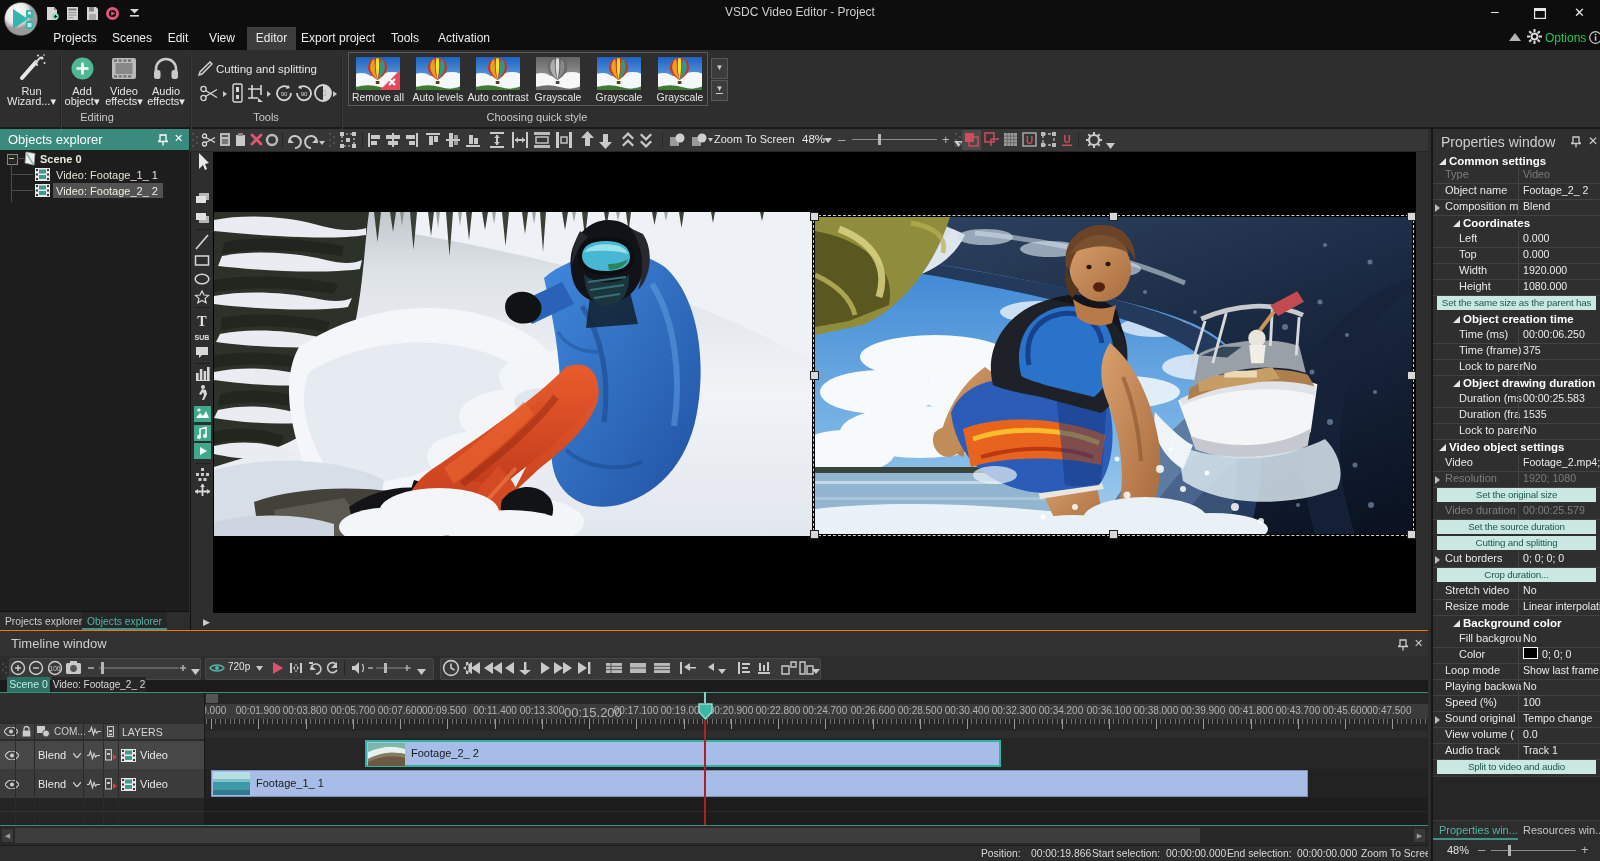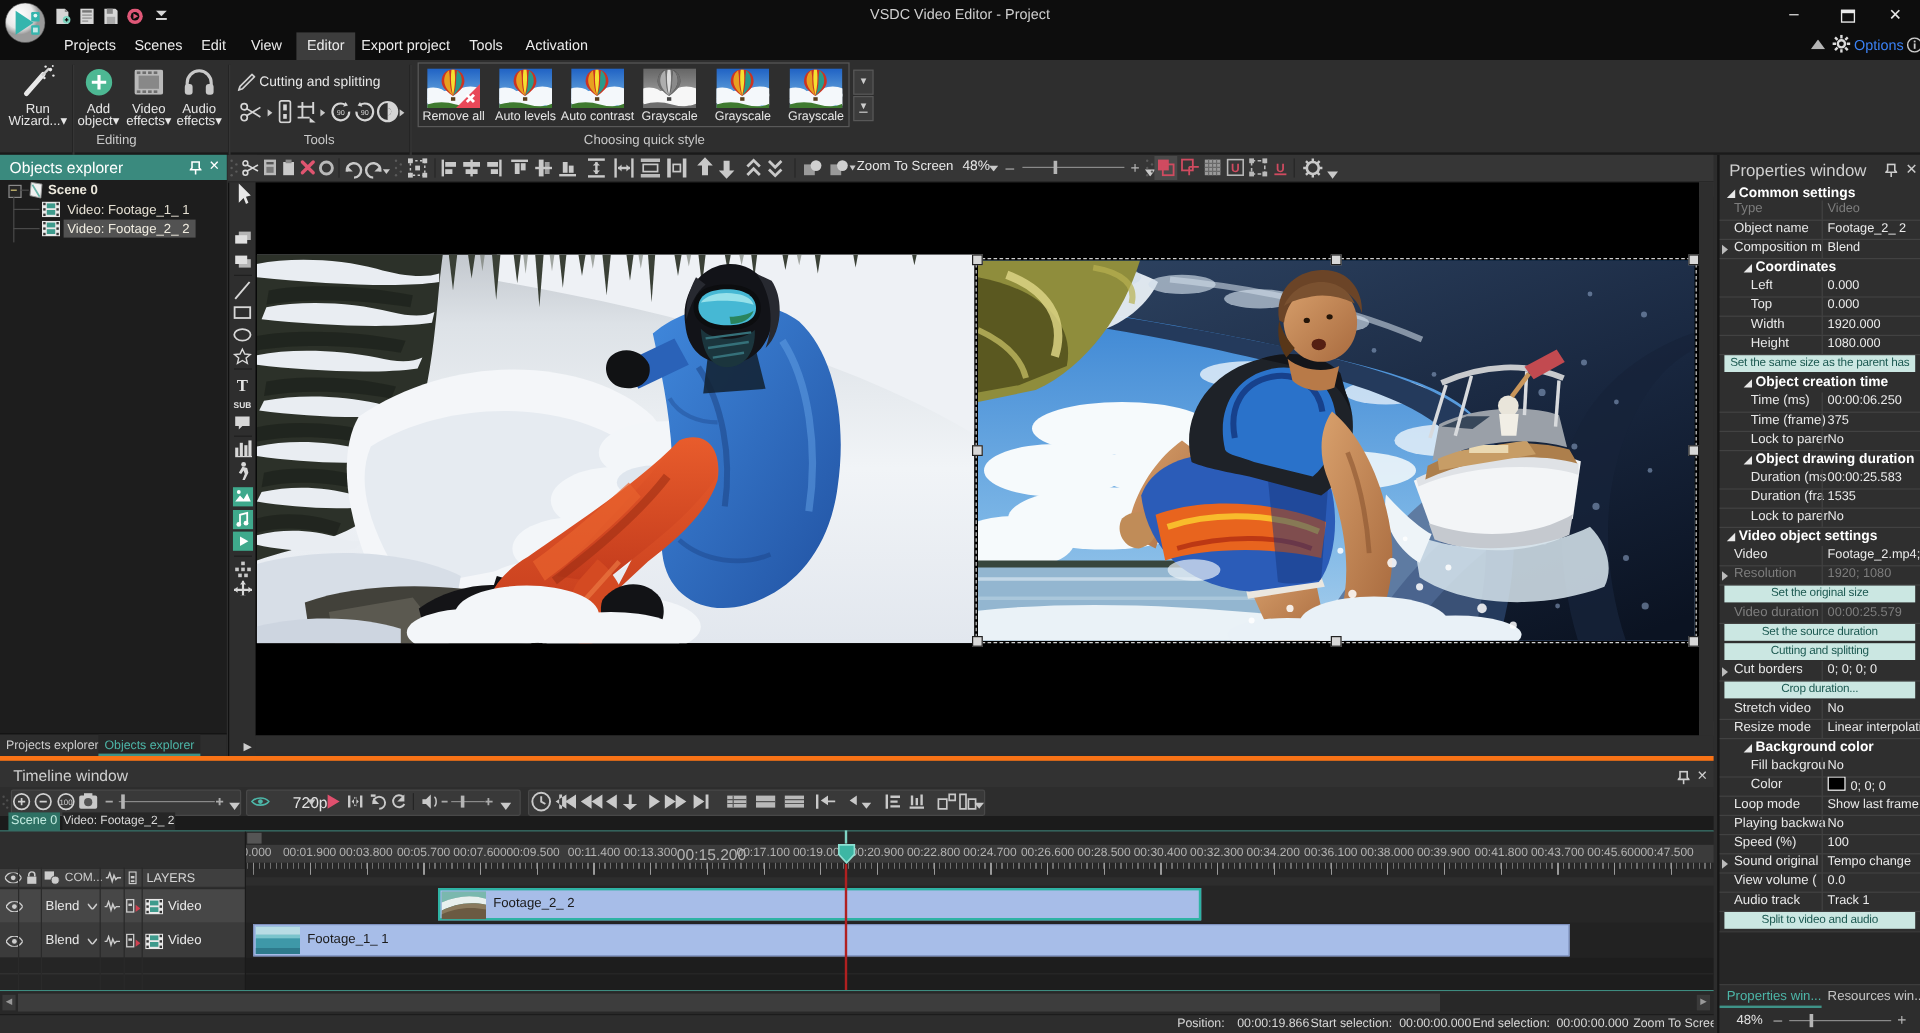--- a/index.html
+++ b/index.html
@@ -109,21 +109,21 @@
  <div class="mtab" style="left:436px;width:56px">Activation</div>
  <svg class="ab" style="left:1509px;top:33px" width="12" height="8" viewBox="0 0 12 8">
         <path d="M6 0L12 8H0z" fill="#b5b5b5"></path>
       </svg>
  <svg class="ab" style="left:1527px;top:29px" width="15" height="15" viewBox="0 0 15 15">
         <circle cx="7.5" cy="7.5" r="3" fill="none" stroke="#dcdcdc" stroke-width="2"></circle>
         <g stroke="#dcdcdc" stroke-width="2">
           <path d="M7.5 0v3M7.5 12v3M0 7.5h3M12 7.5h3M2.2 2.2l2.1 2.1M10.7 10.7l2.1 2.1M12.8 2.2l-2.1 2.1M4.3 10.7l-2.1 2.1"></path>
         </g>
       </svg>
- <div class="txt" style="left:1545px;top:31px;font-size:12px;color:#3b82f6">Options</div>
+ <div class="txt" style="left:1545px;top:31px;font-size:12px;color:#22c55e">Options</div>
  <svg class="ab" style="left:1589px;top:31px" width="13" height="13" viewBox="0 0 13 13">
         <circle cx="6.5" cy="6.5" r="5.8" fill="none" stroke="#c9c9c9" stroke-width="1.2"></circle>
         <rect x="5.8" y="5.2" width="1.5" height="4.5" fill="#c9c9c9"></rect>
         <rect x="5.8" y="2.8" width="1.5" height="1.5" fill="#c9c9c9"></rect>
       </svg>
 </div>
 <div id="ribbon">
 
  <svg class="ab" style="left:18px;top:4px" width="28" height="28" viewBox="0 0 28 28">
   <path d="M4 24 L18 8" stroke="#e8e8e8" stroke-width="4" stroke-linecap="round"></path>
@@ -1046,21 +1046,21 @@
  <div class="ab" style="left:0;top:709px;width:85px;height:2px;background:#3f9287"></div>
  <div class="ab" style="left:0;top:711px;width:169px;height:21px;background:#2d2d2d">
   <div class="txt" style="left:14px;top:4px;font-size:11px;color:#e0e0e0">48%</div>
   <div class="txt" style="left:45px;top:2px;font-size:13px;color:#b5b5b5">–</div>
   <div class="ab" style="left:58px;top:10px;width:85px;height:1px;background:#8a8a8a"></div>
   <div class="ab" style="left:75px;top:5px;width:3px;height:11px;background:#b5b5b5"></div>
   <div class="txt" style="left:148px;top:2px;font-size:13px;color:#b5b5b5">+</div>
  </div>
 </div>
 <div id="timeline">
- <div class="ab" style="left:0;top:0;width:1428px;height:26px;background:#323232;border-top:4px solid #f97316">
+ <div class="ab" style="left:0;top:0;width:1428px;height:26px;background:#323232;border-top:1px solid #f97316">
   <div class="txt" style="left:11px;top:5px;font-size:13px;color:#cfcfcf">Timeline window</div>
   <svg class="ab" style="left:1398px;top:8px" width="10" height="12" viewBox="0 0 10 12">
           <path d="M2 1h6v5l1.5 1.5H.5L2 6z" fill="none" stroke="#ccc" stroke-width="1.3"></path>
           <path d="M5 7.5v4" stroke="#ccc" stroke-width="1.3"></path>
         </svg>
   <div class="txt" style="left:1414px;top:6px;font-size:11px;color:#ccc">✕</div>
  </div>
 
  <div class="ab" style="left:0;top:26px;width:1428px;height:24px;background:#2d2d2d">
   <div class="tbargroup" style="left:9px;width:190px"></div>
@@ -1153,21 +1153,21 @@
             </g>
     <g transform="translate(782,6)">
               <path d="M0 4h7v8H0zM9 0h5v5H9z" fill="none" stroke="#c9c9c9" stroke-width="1.4"></path>
             </g>
     <g transform="translate(800,6)">
               <path d="M0 0h5v12H0zM7 4h6v8H7z" fill="none" stroke="#c9c9c9" stroke-width="1.4"></path>
             </g>
     <path d="M812 13h8l-4 5z"></path>
    </g>
   </svg>
-  <div class="txt" style="left:244px;top:5px;font-size:13px;color:#e2e2e2">720p</div>
+  <div class="txt" style="left:228px;top:5px;font-size:10px;color:#e2e2e2">720p</div>
   <svg class="ab" style="left:256px;top:10px" width="7" height="5">
           <path d="M0 0h7l-3.5 5z" fill="#c9c9c9"></path>
         </svg>
  </div>
 
  <div class="ab" style="left:0;top:50px;width:1428px;height:12px;background:#1b1b1b"></div>
  <div class="ab" style="left:7px;top:47px;width:43px;height:15px;background:#2e7164;color:#c2ebe0;font-size:10.5px;text-align:center;line-height:15px;white-space:nowrap">Scene 0</div>
  <div class="ab" style="left:52px;top:47px;width:94px;height:15px;background:#262626;color:#d8d8d8;font-size:10px;text-align:center;line-height:15px;white-space:nowrap;overflow:hidden">Video: Footage_2_ 2</div>
 
  <div class="ab" style="left:0;top:62px;width:1428px;height:1px;background:#3e8c80"></div>

